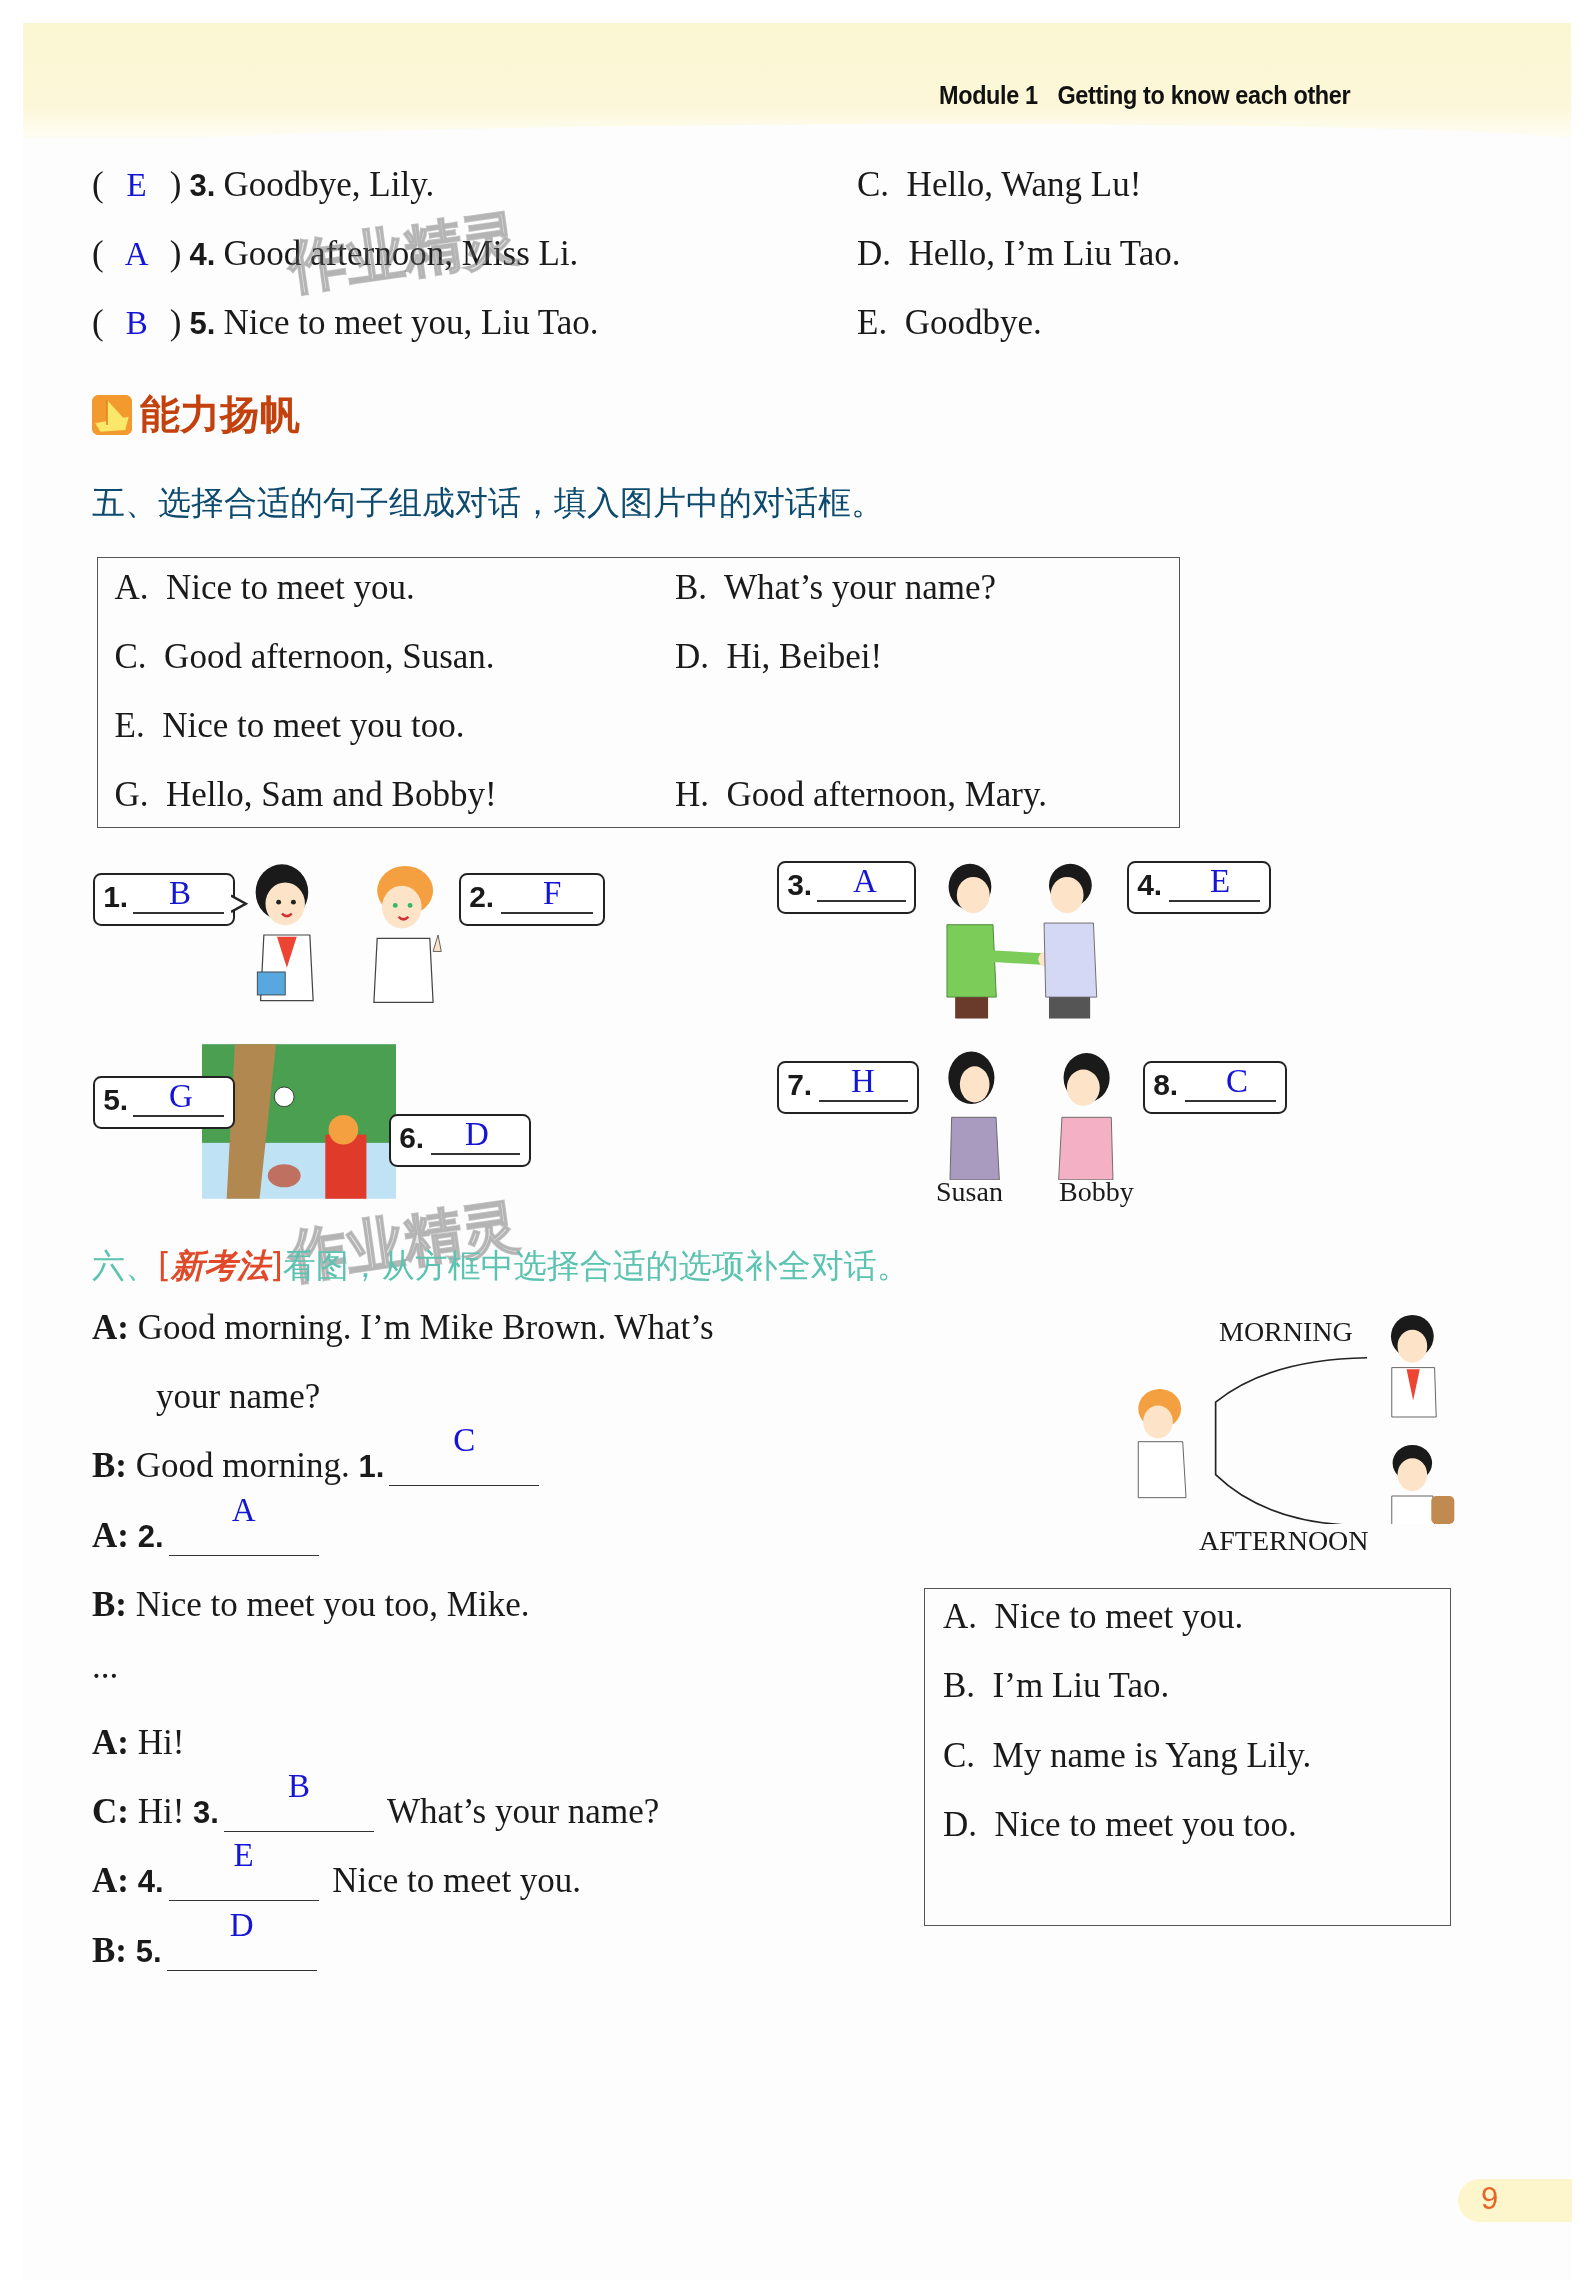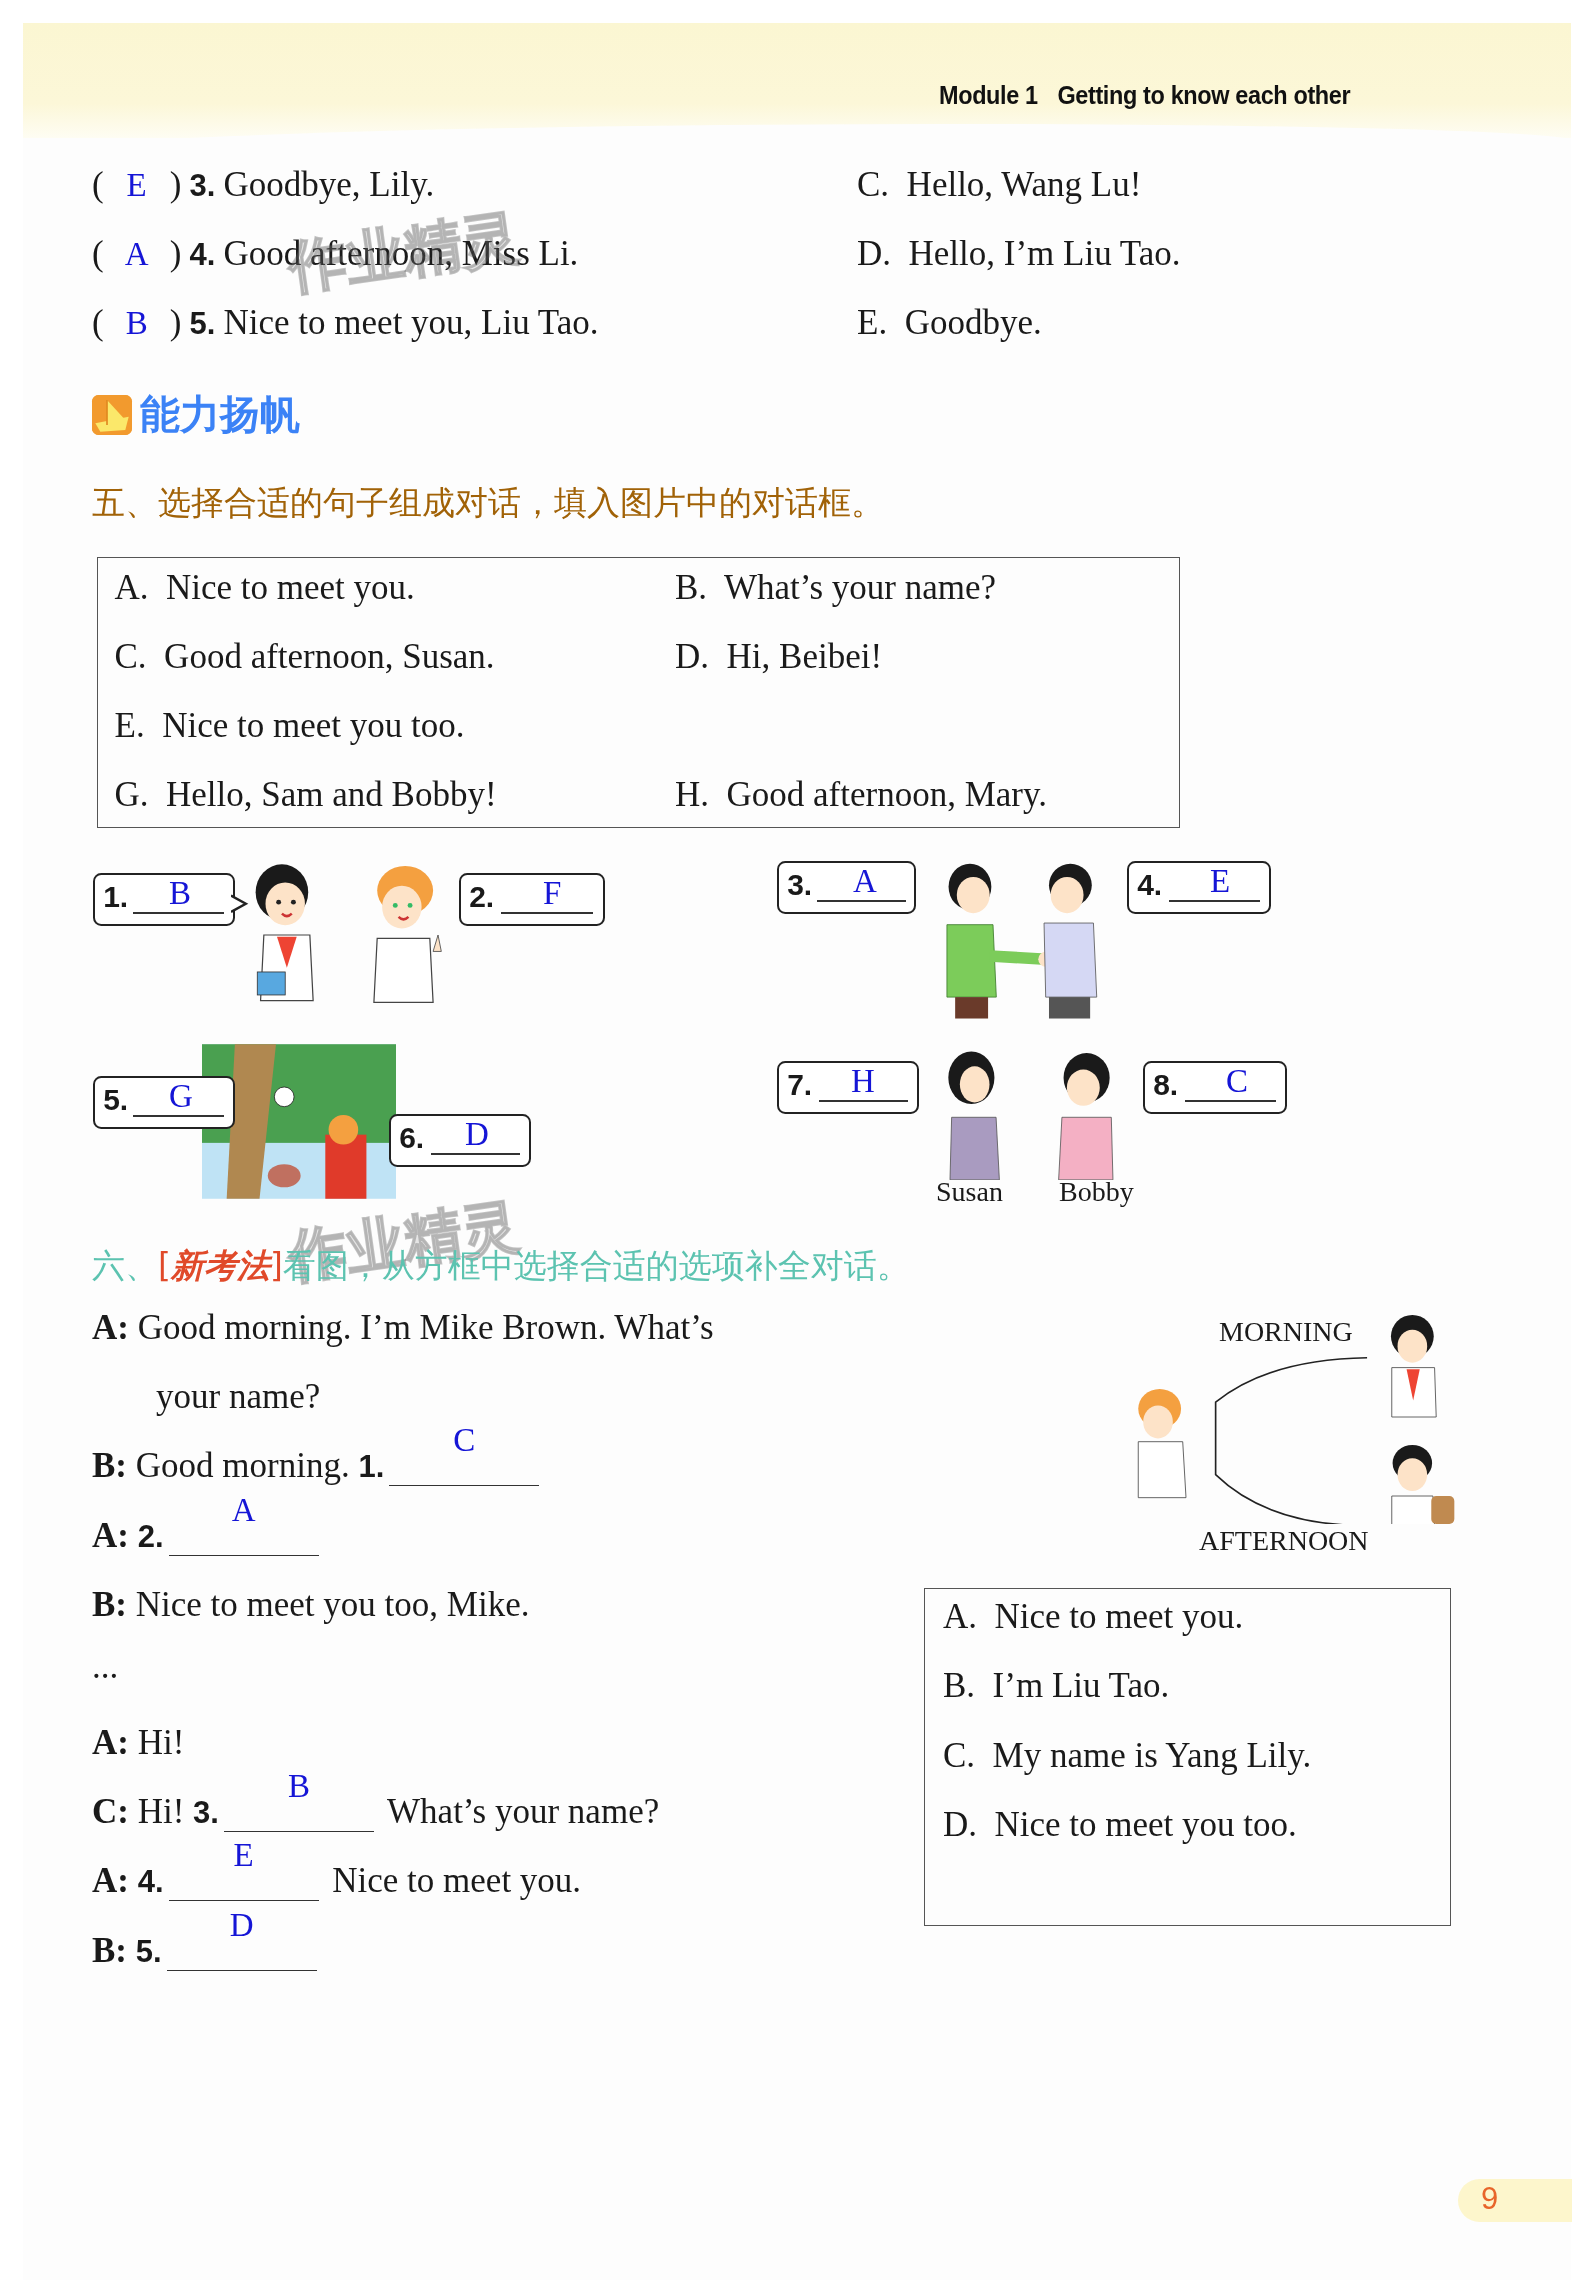--- a/index.html
+++ b/index.html
@@ -17,22 +17,22 @@
   .abs { position:absolute; }
   .serif { font-family:"Liberation Serif","DejaVu Serif",serif; font-size:35px; }
   .paren-row { position:absolute; left:92px; font-size:35px; white-space:nowrap; }
   .paren-row .p { display:inline-block; }
   .paren-row .a { display:inline-block; width:66px; text-align:center; color:#1515d6; font-size:33px; }
   .paren-row .n { font-family:"Liberation Sans",sans-serif; font-weight:bold; font-size:31px; margin-left:8.2px; margin-right:8.2px; }
   .opt-right { position:absolute; left:857px; font-size:35px; white-space:nowrap; }
   .section-icon { position:absolute; left:92px; top:395px; width:40px; height:40px; border-radius:6.6px;
      background:#f29a2e; overflow:hidden; }
   .section-title { position:absolute; left:140px; top:387px; font-family:"DejaVu Sans",sans-serif; font-weight:bold;
-     font-size:40px; color:#3b82f6; }
-  .q5-title { position:absolute; left:92px; top:481px; font-family:"DejaVu Sans",sans-serif; font-size:33px; color:#a16207; white-space:nowrap; }
+     font-size:40px; color:#c2410c; }
+  .q5-title { position:absolute; left:92px; top:481px; font-family:"DejaVu Sans",sans-serif; font-size:33px; color:#0c4a6e; white-space:nowrap; }
   .q6-title { position:absolute; left:92px; top:1235px; font-family:"DejaVu Sans",sans-serif; font-size:33px; color:#5cc3b0; white-space:nowrap;margin-top:9px; }
   .q6-title .tag { color:#e04a2a; font-family:"DejaVu Serif",serif; font-weight:bold; font-style:italic; }
   .q6-title .bracket { color:#e04a2a; }
   .box1 { position:absolute; left:97px; top:557px; width:1081px; height:269px; border:1.6px solid #555; }
   .box1 .cell { position:absolute; font-size:35px; white-space:nowrap; }
   .bubble { position:absolute; border:2.5px solid #222; border-radius:8.2px; background:#fff; height:49px; }
   .bubble .num { position:absolute; left:8.2px; top:5px; font-family:"Liberation Sans",sans-serif; font-weight:bold; font-size:30px; }
   .bubble .line { position:absolute; bottom:10px; height:1.6px; background:#333; }
   .bubble .bans { position:absolute; top:0px; font-size:33px; color:#1515d6; font-family:"Liberation Serif",serif; }
   .fig { position:absolute; }

